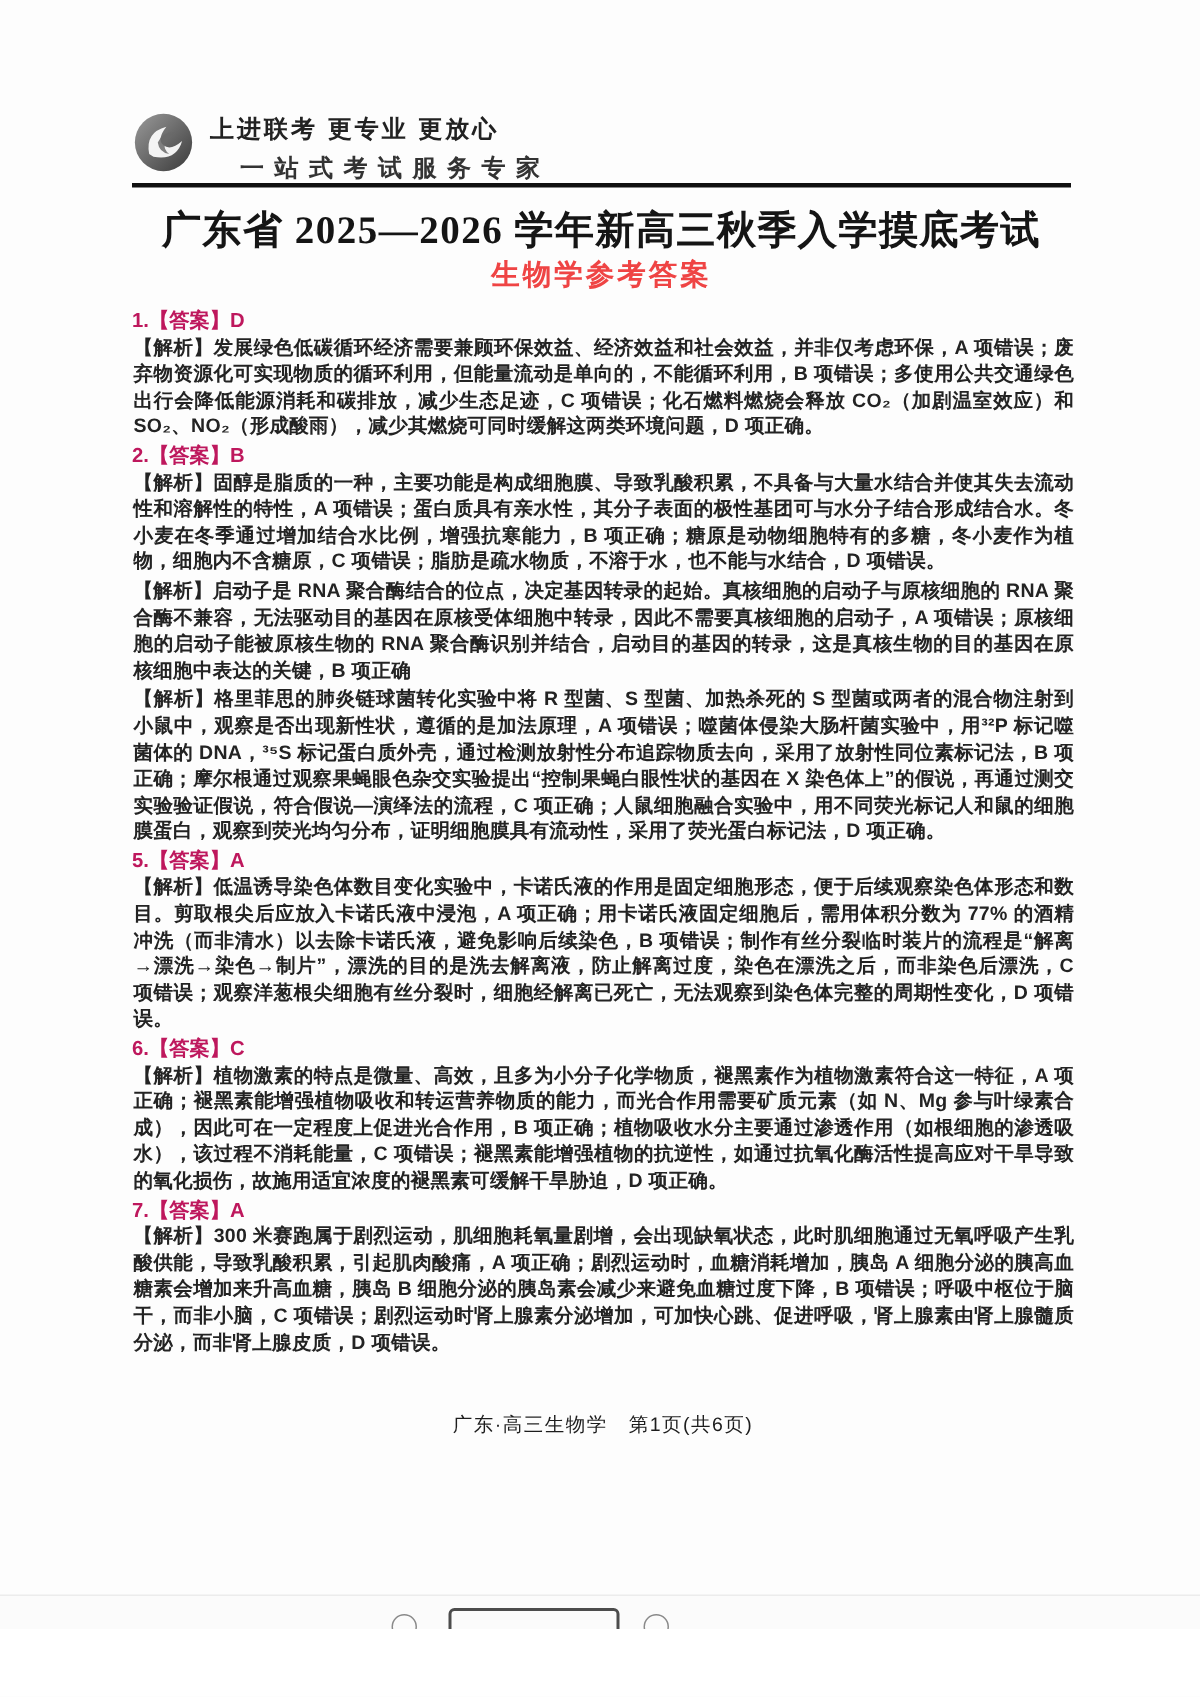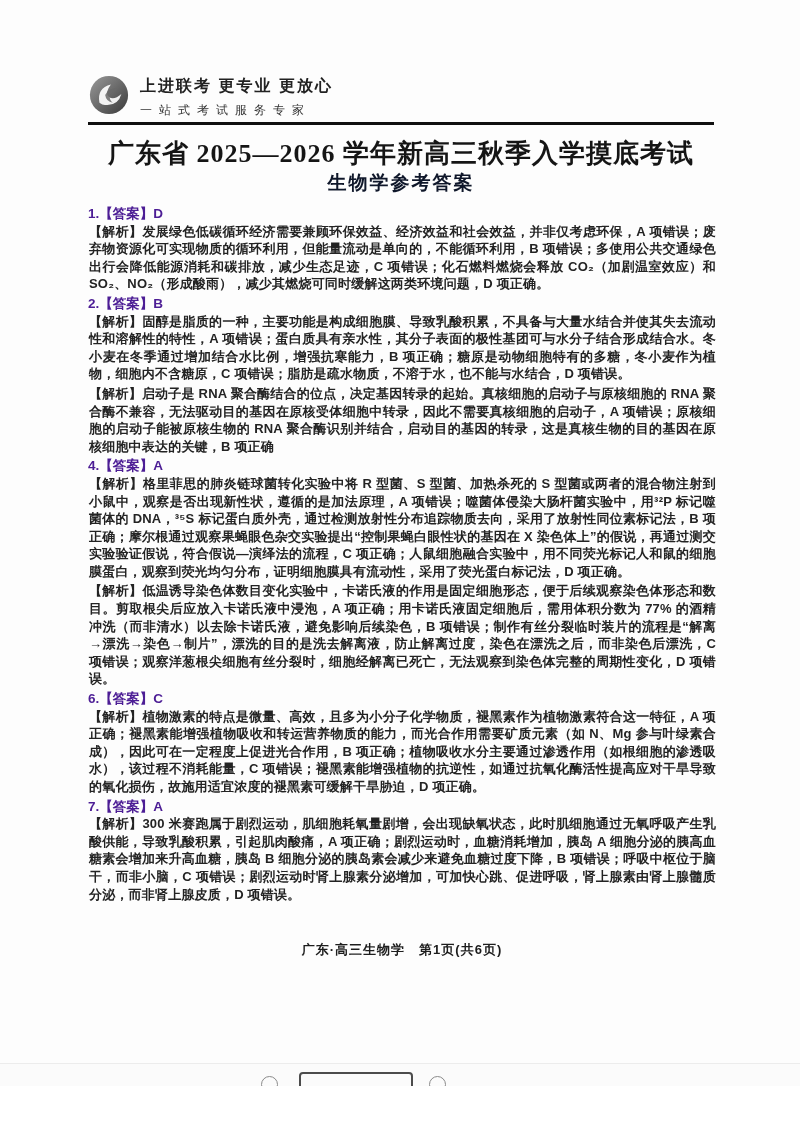--- a/index.html
+++ b/index.html
@@ -11,49 +11,49 @@
     color:#1e1e1e;
     overflow:hidden;
   }
   .scan-page { position:absolute; inset:0; background:#fdfdfd; }
 
   
   .brand-row { position:absolute; top:74px; left:88px; display:flex; align-items:flex-start; }
   .logo { width:42px; height:42px; margin-right:10px; }
   .brand-text { display:flex; flex-direction:column; }
   .brand-slogan { font-size:16px; font-weight:bold; color:#222; letter-spacing:2px; margin-top:2px; }
-  .brand-tagline { font-size:12px; font-weight:normal; color:#333; letter-spacing:7px; margin-top:5px; margin-left:0; }
+  .brand-tagline { font-size:16px; font-weight:bold; color:#333; letter-spacing:7px; margin-top:5px; margin-left:20px; }
   .header-rule { position:absolute; top:122px; left:88px; width:626px; height:3px; background:#101010; }
 
   
   .doc-title {
     position:absolute; top:136px; left:88px; width:626px;
     text-align:center; font-family:"Liberation Serif","DejaVu Serif",serif;
     font-size:26px; font-weight:bold; color:#151515; letter-spacing:1px;
   }
   .doc-subtitle {
     position:absolute; top:170px; left:88px; width:626px;
-    text-align:center; font-size:19px; font-weight:bold; color:#0f172a; letter-spacing:2px;
+    text-align:center; font-size:19px; font-weight:bold; color:#ef4444; letter-spacing:2px;
   }
 
   
   .content { position:absolute; top:205px; left:88px; width:628px; }
   .qa { margin-bottom:2px; }
-  .qa-head { font-size:13.5px; font-weight:bold; color:#4c1d95; line-height:17.6px; }
+  .qa-head { font-size:13.5px; font-weight:bold; color:#be185d; line-height:17.6px; }
   .qa-analysis {
     margin-left:1px;
     font-size:13px; font-weight:bold; color:#232323;
     line-height:17.6px; text-align:justify; letter-spacing:0.2px;
   }
   .inline-label { font-weight:bold; }
 
   
   .page-footer {
     position:absolute; top:941px; left:88px; width:628px;
-    text-align:center; font-size:13px; font-weight:bold; color:#1d1d1d; letter-spacing:1px;
+    text-align:center; font-size:13px; font-weight:normal; color:#1d1d1d; letter-spacing:1px;
   }
 
   
   .bottom-strip { position:absolute; top:1063px; left:0; width:800px; height:68px; background:#fbfbfb; border-top:1px solid #ececec; }
   .pill-btn {
     position:absolute; top:1072px; left:299px; width:114px; height:26px;
     border:2px solid #4c4c4c; border-radius:4px; background:transparent;
   }
   .circle-btn {
     position:absolute; width:17px; height:17px; border:1.5px solid #8a8a8a;
@@ -100,25 +100,25 @@
     <div class="qa">
       <div class="qa-head"><span>2.</span><span class="inline-label">【答案】</span><span>B</span></div>
       <p class="qa-analysis"><span class="inline-label">【解析】</span><span>固醇是脂质的一种，主要功能是构成细胞膜、导致乳酸积累，不具备与大量水结合并使其失去流动性和溶解性的特性，A 项错误；蛋白质具有亲水性，其分子表面的极性基团可与水分子结合形成结合水。冬小麦在冬季通过增加结合水比例，增强抗寒能力，B 项正确；糖原是动物细胞特有的多糖，冬小麦作为植物，细胞内不含糖原，C 项错误；脂肪是疏水物质，不溶于水，也不能与水结合，D 项错误。</span></p>
     </div>
 
     <div class="qa">
       <p class="qa-analysis"><span class="inline-label">【解析】</span><span>启动子是 RNA 聚合酶结合的位点，决定基因转录的起始。真核细胞的启动子与原核细胞的 RNA 聚合酶不兼容，无法驱动目的基因在原核受体细胞中转录，因此不需要真核细胞的启动子，A 项错误；原核细胞的启动子能被原核生物的 RNA 聚合酶识别并结合，启动目的基因的转录，这是真核生物的目的基因在原核细胞中表达的关键，B 项正确</span></p>
     </div>
 
     <div class="qa">
-      <div class="qa-head"><span>4.</span><span class="inline-label">【答案】</span><span>A</span></div>
       <p class="qa-analysis"><span class="inline-label">【解析】</span><span>格里菲思的肺炎链球菌转化实验中将 R 型菌、S 型菌、加热杀死的 S 型菌或两者的混合物注射到小鼠中，观察是否出现新性状，遵循的是加法原理，A 项错误；噬菌体侵染大肠杆菌实验中，用³²P 标记噬菌体的 DNA，³⁵S 标记蛋白质外壳，通过检测放射性分布追踪物质去向，采用了放射性同位素标记法，B 项正确；摩尔根通过观察果蝇眼色杂交实验提出“控制果蝇白眼性状的基因在 X 染色体上”的假说，再通过测交实验验证假说，符合假说—演绎法的流程，C 项正确；人鼠细胞融合实验中，用不同荧光标记人和鼠的细胞膜蛋白，观察到荧光均匀分布，证明细胞膜具有流动性，采用了荧光蛋白标记法，D 项正确。</span></p>
     </div>
 
     <div class="qa">
+      <div class="qa-head"><span>5.</span><span class="inline-label">【答案】</span><span>A</span></div>
       <p class="qa-analysis"><span class="inline-label">【解析】</span><span>低温诱导染色体数目变化实验中，卡诺氏液的作用是固定细胞形态，便于后续观察染色体形态和数目。剪取根尖后应放入卡诺氏液中浸泡，A 项正确；用卡诺氏液固定细胞后，需用体积分数为 77% 的酒精冲洗（而非清水）以去除卡诺氏液，避免影响后续染色，B 项错误；制作有丝分裂临时装片的流程是“解离→漂洗→染色→制片”，漂洗的目的是洗去解离液，防止解离过度，染色在漂洗之后，而非染色后漂洗，C 项错误；观察洋葱根尖细胞有丝分裂时，细胞经解离已死亡，无法观察到染色体完整的周期性变化，D 项错误。</span></p>
     </div>
 
     <div class="qa">
       <div class="qa-head"><span>6.</span><span class="inline-label">【答案】</span><span>C</span></div>
       <p class="qa-analysis"><span class="inline-label">【解析】</span><span>植物激素的特点是微量、高效，且多为小分子化学物质，褪黑素作为植物激素符合这一特征，A 项正确；褪黑素能增强植物吸收和转运营养物质的能力，而光合作用需要矿质元素（如 N、Mg 参与叶绿素合成），因此可在一定程度上促进光合作用，B 项正确；植物吸收水分主要通过渗透作用（如根细胞的渗透吸水），该过程不消耗能量，C 项错误；褪黑素能增强植物的抗逆性，如通过抗氧化酶活性提高应对干旱导致的氧化损伤，故施用适宜浓度的褪黑素可缓解干旱胁迫，D 项正确。</span></p>
     </div>
 
     <div class="qa">
       <div class="qa-head"><span>7.</span><span class="inline-label">【答案】</span><span>A</span></div>

